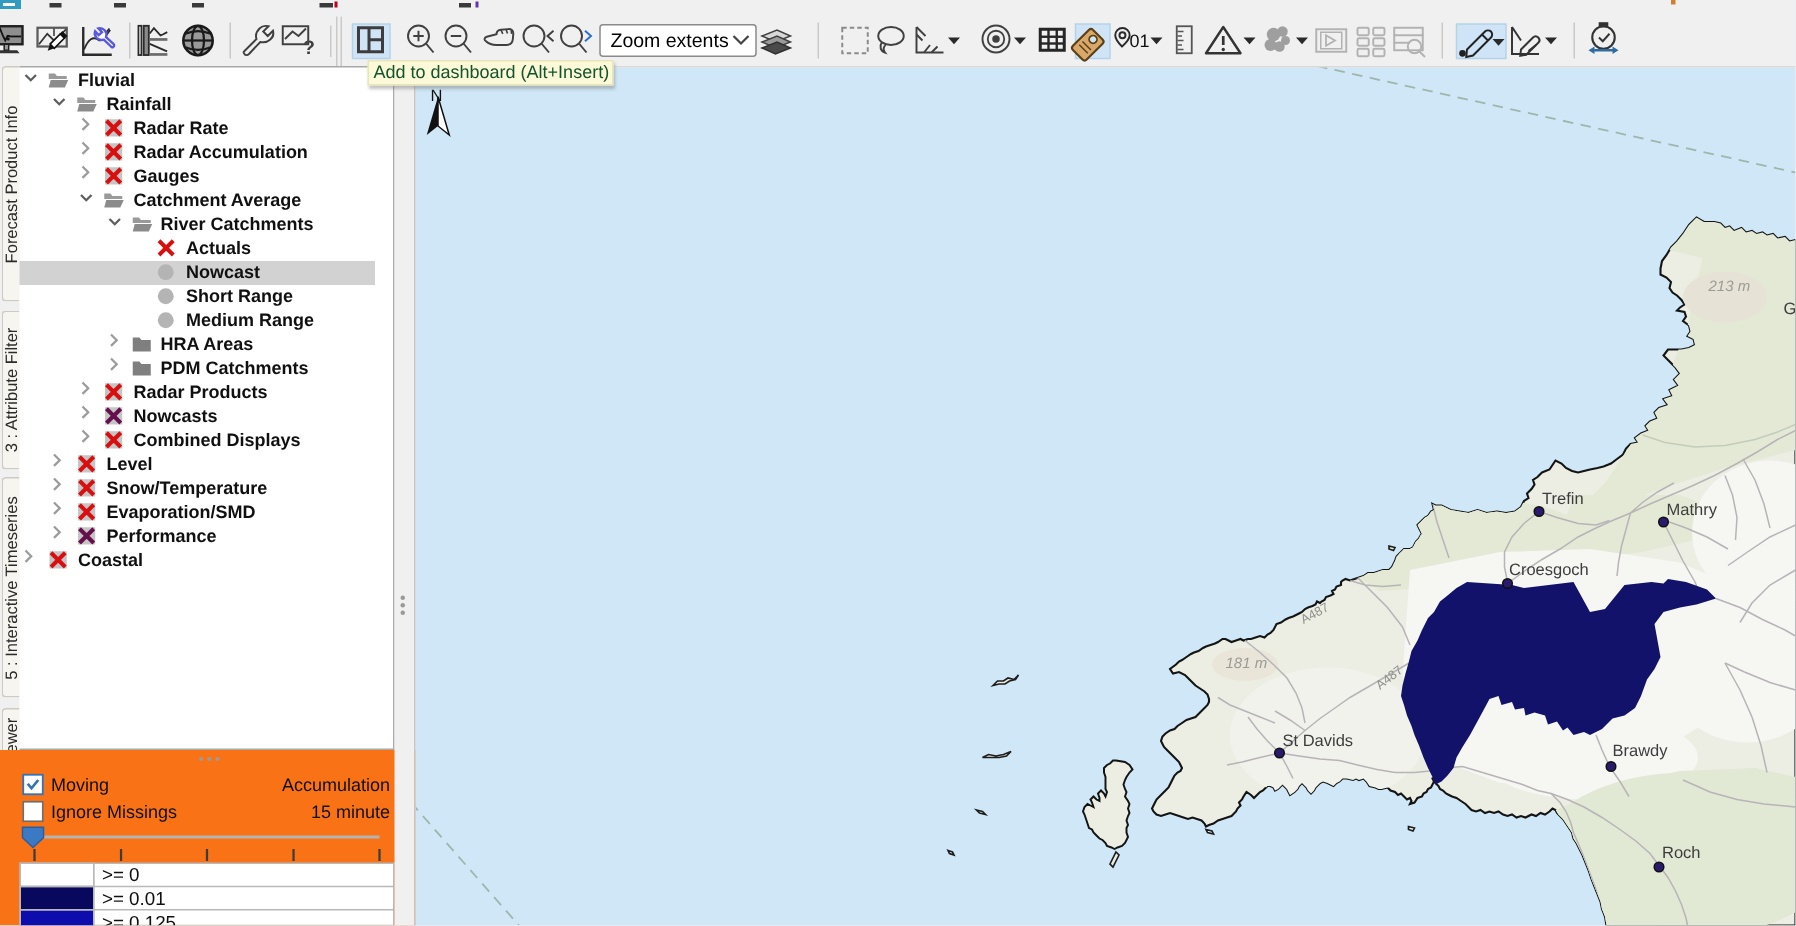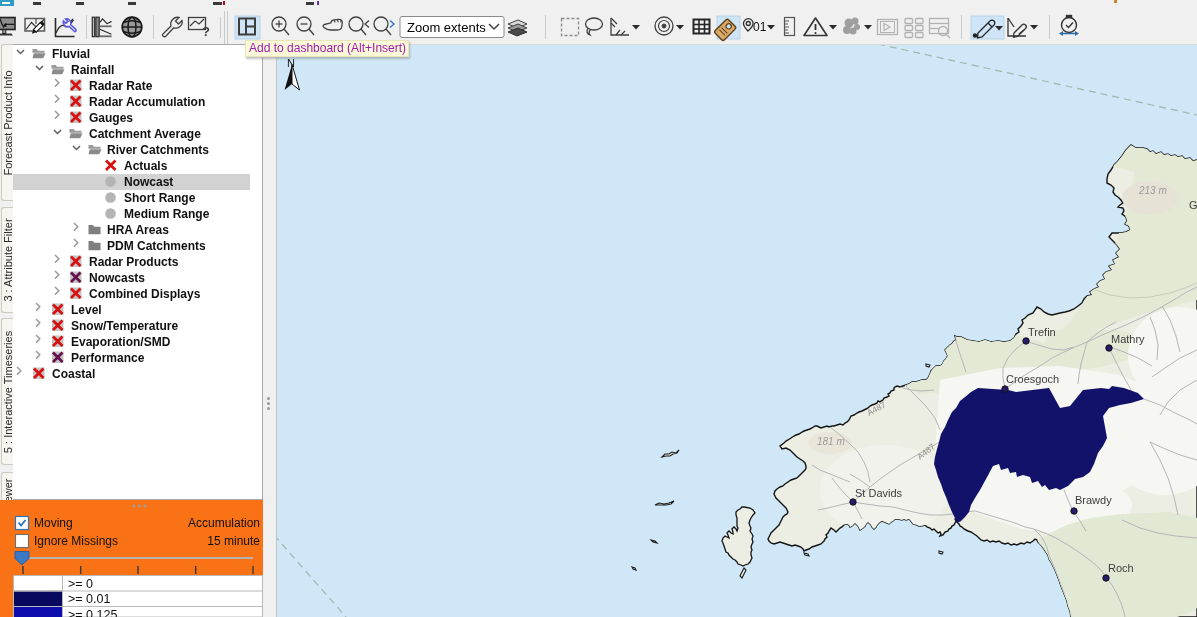--- a/index.html
+++ b/index.html
@@ -6,21 +6,21 @@
   body{width:1197px;height:617px;overflow:hidden;font-family:"Liberation Sans",sans-serif;}
   #root{position:absolute;left:0;top:0;width:1197px;height:617px;background:#f0f0f0;overflow:hidden;}
   #toolbar{position:absolute;left:0;top:0;width:1197px;height:44px;background:#f0f0f0;border-bottom:1px solid #d9d9d9;}
   #map{position:absolute;left:277px;top:45px;width:920px;height:572px;}
   #tabstrip{position:absolute;left:0;top:44px;width:13px;height:573px;background:#f0f0f0;}
   .vtab{position:absolute;left:1px;width:12px;background:#f7f5f0;border:1px solid #cdcac2;border-right:none;border-radius:3px 0 0 3px;box-sizing:border-box;}
   .vtab span{position:absolute;left:50%;top:50%;transform:translate(-50%,-50%) rotate(-90deg);white-space:nowrap;font-size:11px;color:#2a2a2a;}
   #treepanel{position:absolute;left:13px;top:44px;width:250px;height:456px;background:#fff;border-top:1px solid #a9a9a9;border-right:1px solid #a9a9a9;border-bottom:1px solid #a9a9a9;box-sizing:border-box;overflow:hidden;font-weight:bold;}
   #bottompanel{position:absolute;left:0px;top:500px;width:277px;height:117px;background:#f97316;}
   #splitter{position:absolute;left:263px;top:44px;width:14px;height:573px;background:#f0f0f0;border-right:1px solid #c5c5c5;box-sizing:border-box;}
-  #tooltip{position:absolute;left:245px;top:40px;width:159px;height:15px;background:#fcf9d8;border:1px solid #e8e5bd;box-shadow:1px 2px 2px rgba(120,120,120,0.45);font-size:12px;line-height:15px;color:#a21caf;padding-left:3px;box-sizing:content-box;z-index:50;}
+  #tooltip{position:absolute;left:245px;top:40px;width:159px;height:15px;background:#fcf9d8;border:1px solid #e8e5bd;box-shadow:1px 2px 2px rgba(120,120,120,0.45);font-size:12px;line-height:15px;color:#14532d;padding-left:3px;box-sizing:content-box;z-index:50;}
 </style>
 </head>
 <body>
 <div id="root">
   <div id="toolbar">
   <svg width="1197" height="44" viewBox="0 0 1197 44">
 
     <rect x="0" y="0" width="14" height="6" fill="#2f9cc3"></rect>
         <rect x="2" y="2" width="8" height="2" fill="#fff"></rect>
     <rect x="33" y="2" width="8" height="3" fill="#3a3a3a"></rect>

